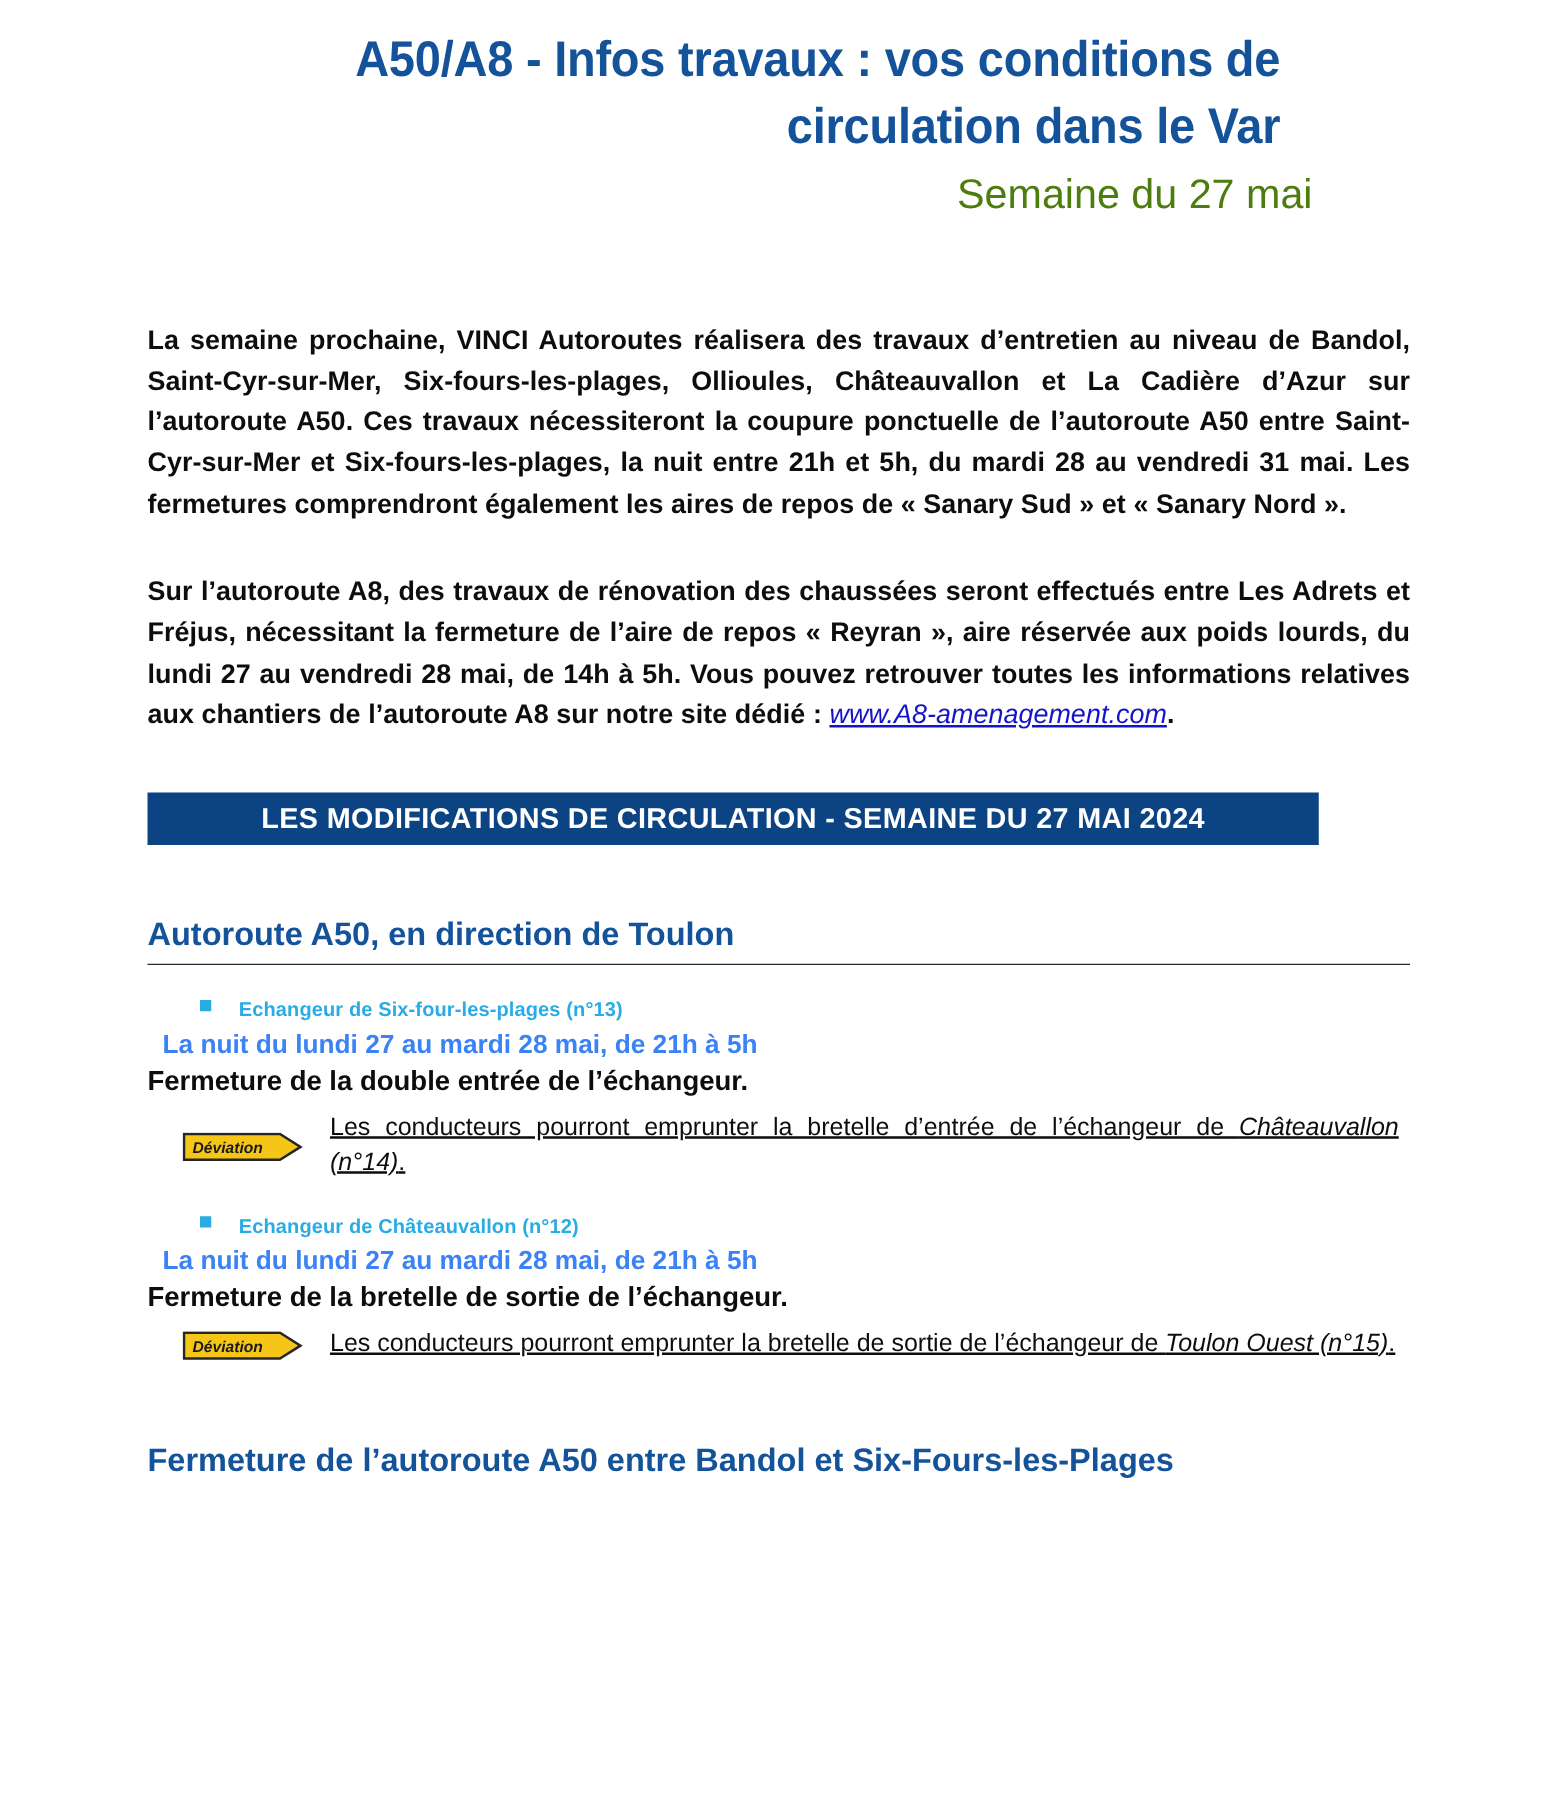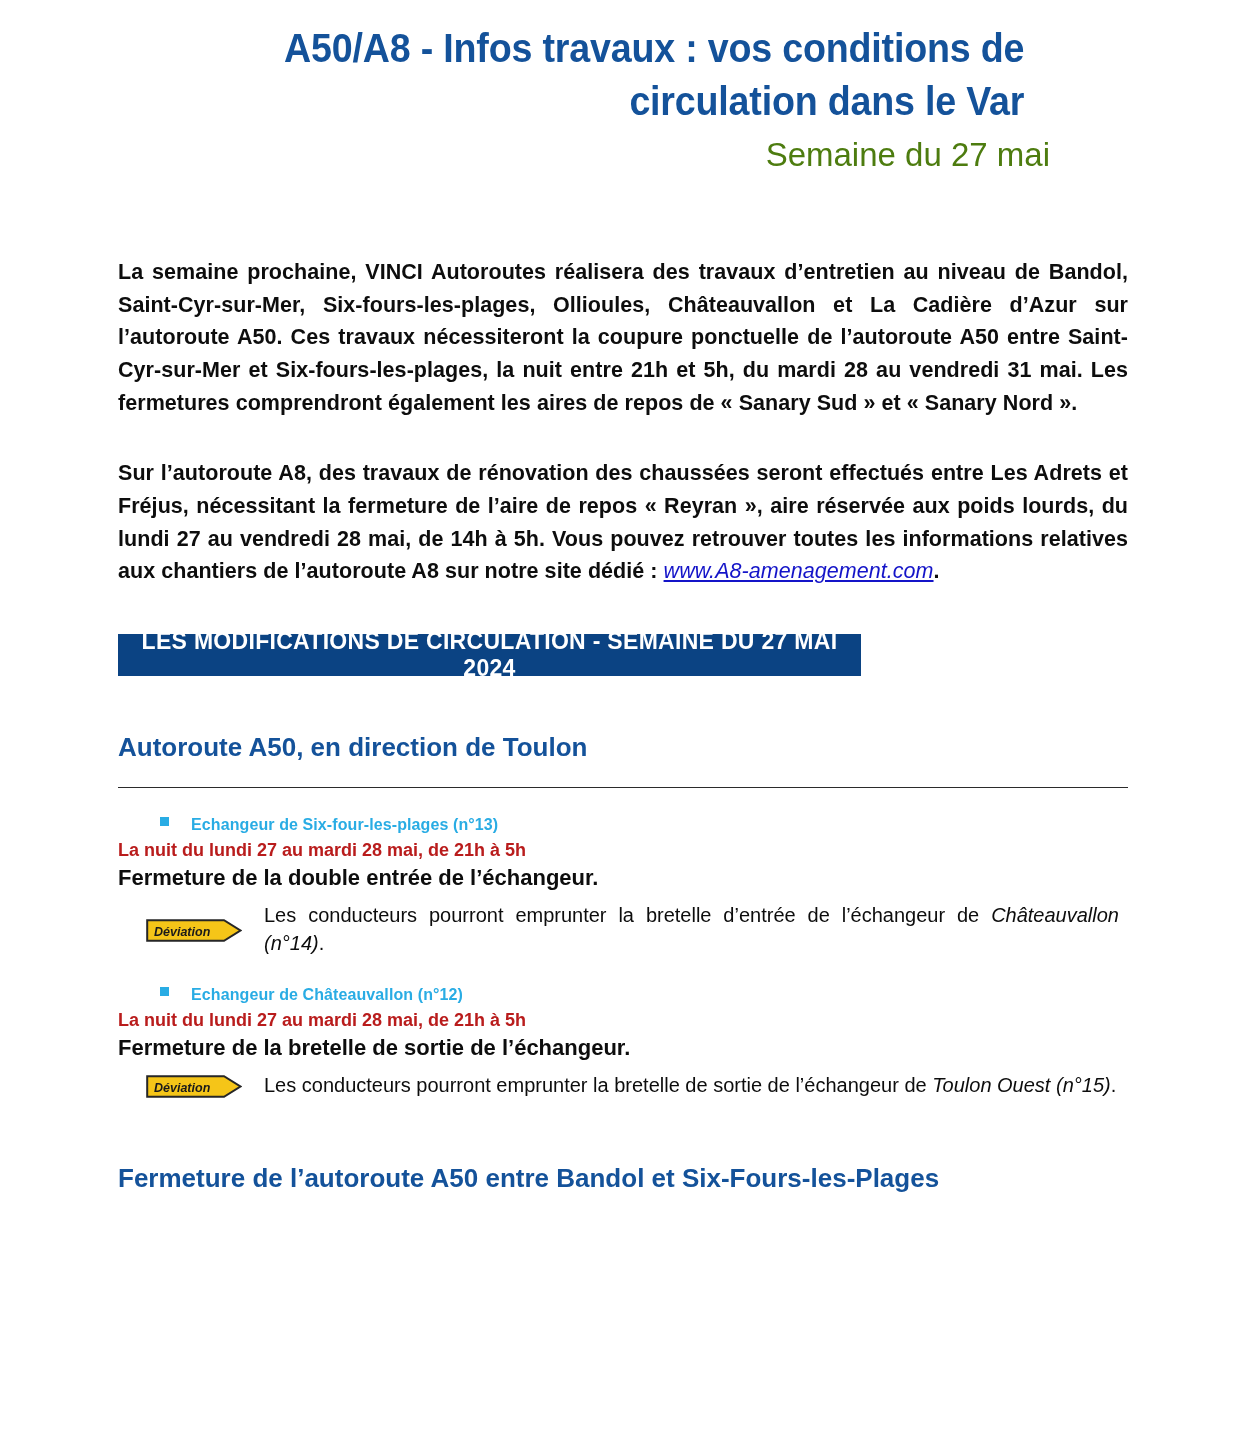--- a/index.html
+++ b/index.html
@@ -66,21 +66,21 @@
     color: #1414c8;
     font-style: italic;
     text-decoration: underline;
     font-weight: normal;
   }
 
   
   .banner {
     margin: 46px 0 0 0;
     background: #0b4383;
-    width: 743px;
+    width: 937px;
     height: 42px;
     display: flex;
     align-items: center;
     justify-content: center;
   }
   .banner-text {
     font-family: "Liberation Sans Narrow", "Liberation Sans", sans-serif;
     font-size: 23px;
     font-weight: bold;
     color: #ffffff;
@@ -91,21 +91,21 @@
   
   .section-head {
     font-family: "Liberation Sans Narrow", "Liberation Sans", sans-serif;
     font-size: 26px;
     font-weight: bold;
     color: #14529a;
     margin: 0;
     padding: 0;
   }
   .section-head.rule {
-    padding-bottom: 24px;
+    padding-bottom: 8px;
     border-bottom: 1.6px solid #2b2b2b;
   }
   .sec1 { margin-top: 56px; }
   .sec2 { margin-top: 64px; }
 
   
   .bullet-group { margin-top: 28px; }
   .bullet-group.tight { margin-top: 23px; }
   .bullet-row {
     display: flex;
@@ -125,24 +125,24 @@
   .bullet-label {
     font-family: "Liberation Sans Narrow", "Liberation Sans", sans-serif;
     font-size: 16px;
     font-weight: bold;
     color: #29ace4;
     letter-spacing: 0.1px;
   }
 
   .line-blue {
     font-family: "Liberation Sans Narrow", "Liberation Sans", sans-serif;
-    font-size: 18px;
-    font-weight: bold;
-    color: #b91c1c;
-    margin: 6px 0 0 0;
+    font-size: 21px;
+    font-weight: bold;
+    color: #3b82f6;
+    margin: 6px 0 0 12px;
   }
   .line-black {
     font-family: "Liberation Sans Narrow", "Liberation Sans", sans-serif;
     font-size: 22px;
     font-weight: bold;
     color: #0d0d0d;
     margin: 4px 0 0 0;
   }
 
   
@@ -159,20 +159,21 @@
     margin-top: 3px;
     margin-right: 22px;
   }
   .dev-sign svg { display: block; }
   .dev-text {
     font-family: "Liberation Sans", sans-serif;
     font-size: 20px;
     line-height: 1.42;
     color: #0d0d0d;
     font-weight: normal;
+    text-decoration: underline;
   }
   .dev-text.justify {
     text-align: justify;
     width: 855px;
   }
   .dev-text.plain {
     width: 862px;
   }
   .dev-text .it { font-style: italic; }
 </style>

